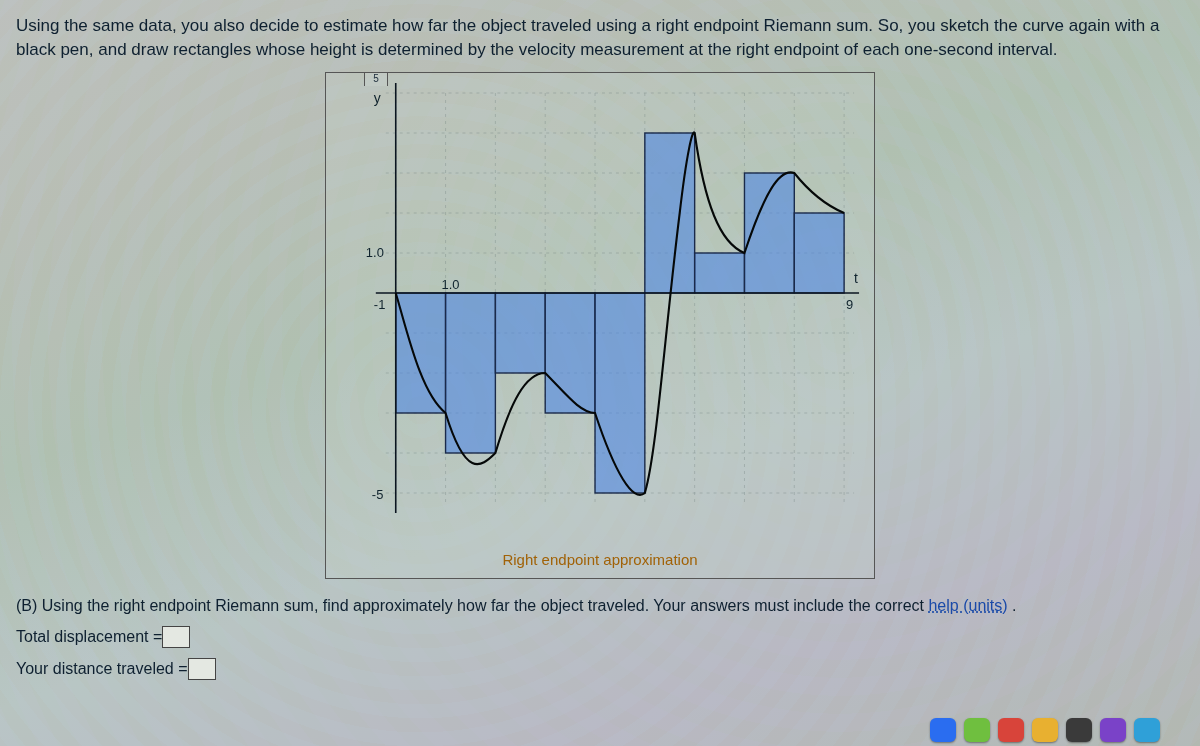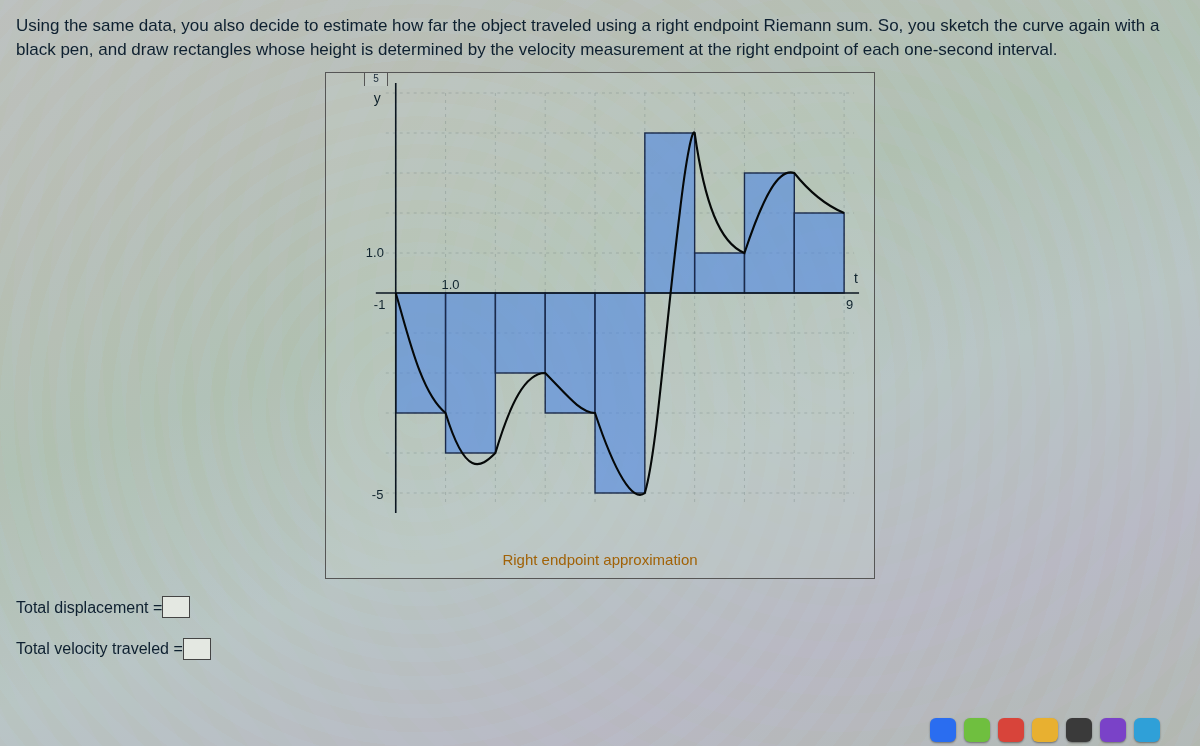--- a/index.html
+++ b/index.html
@@ -73,21 +73,21 @@
 
   .question {
     margin-top: 14px;
     font-size: 16px;
     line-height: 1.6;
     color: #0e2030;
   }
   .question .row {
     display: flex;
     align-items: center;
-    margin-top: 16px;
+    margin-top: 6px;
   }
   .help-link {
     color: #1a4aa8;
     text-decoration: underline dotted;
     cursor: pointer;
   }
   .ans-box {
     display: inline-block;
     width: 28px;
     height: 22px;
@@ -189,26 +189,31 @@
           <text x="522" y="236" font-size="13">9</text>
           <text x="530" y="210" font-size="14">t</text>
         </g>
       </svg>
     </div>
 
     <div class="chart-caption">Right endpoint approximation</div>
   </div>
 
   <div class="question">
+    <div>
+      <span>(B) Using the right endpoint Riemann sum, find approximately how far the object traveled. Your answers must include the correct </span>
+      <span class="help-link">help (units)</span>
+      <span> .</span>
+    </div>
     <div class="row">
       <span>Total displacement =</span>
       <span class="ans-box"></span>
     </div>
     <div class="row">
-      <span>Total velocity traveled =</span>
+      <span>Your distance traveled =</span>
       <span class="ans-box"></span>
     </div>
   </div>
 
 </div>
 
 <div class="dock">
   <div class="d" style="background:#2a6df0"></div>
   <div class="d" style="background:#6fbf3f"></div>
   <div class="d" style="background:#d8443a"></div>

